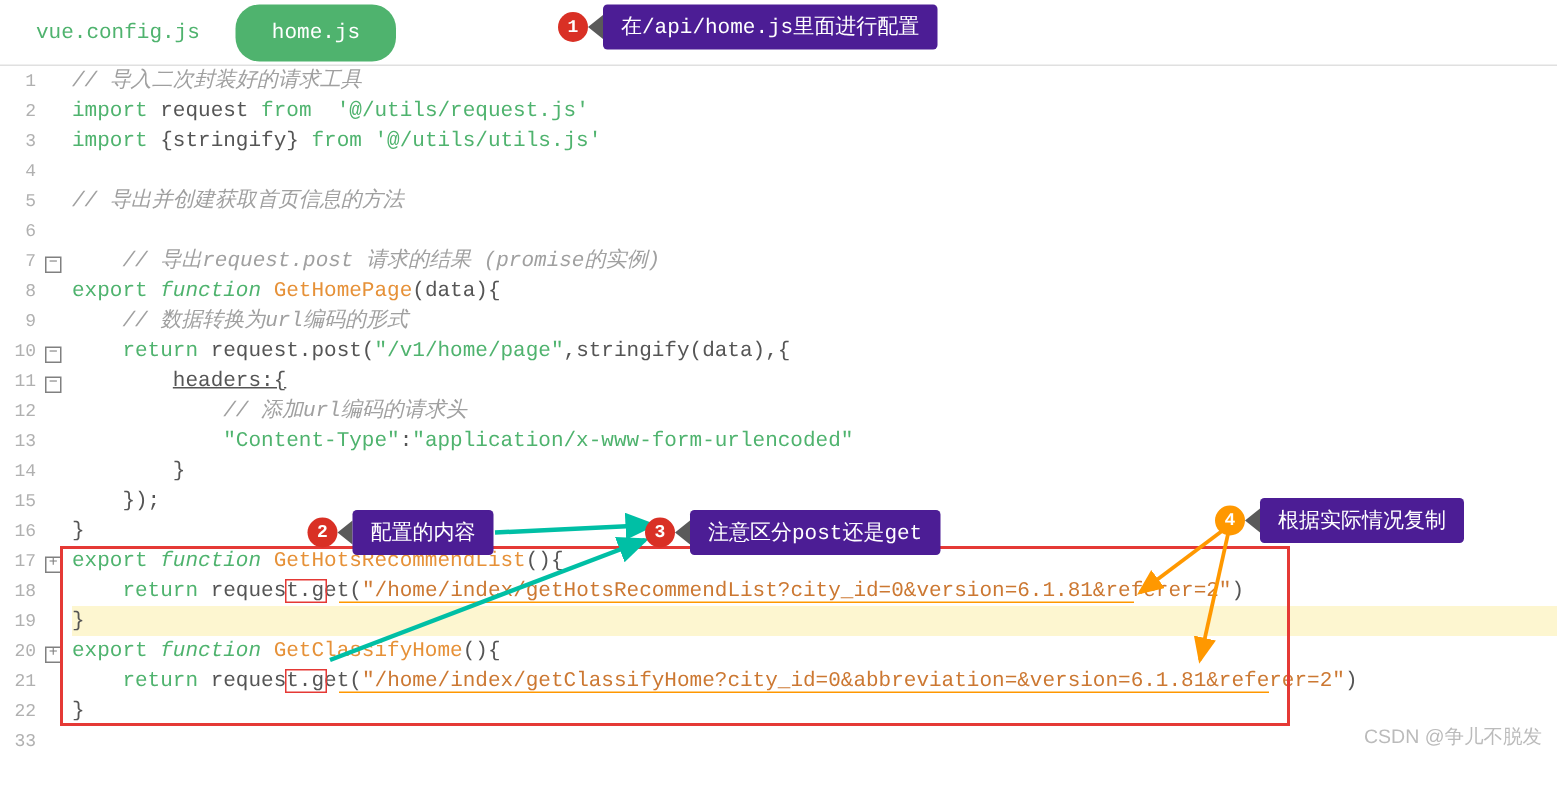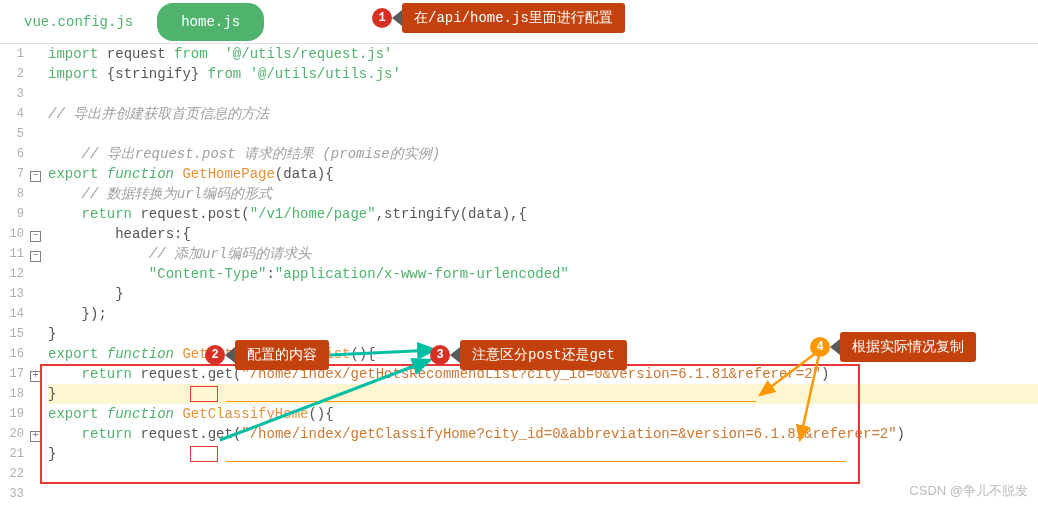--- a/index.html
+++ b/index.html
@@ -4,42 +4,42 @@
 <style>
   * { margin: 0; padding: 0; box-sizing: border-box; }
   body { font-family: Consolas, 'Courier New', monospace; font-size: 14px; background: #fff; width: 1038px; position: relative; }
   
   .tabs { display: flex; align-items: center; height: 44px; background: #fff; border-bottom: 1px solid #e0e0e0; }
   .tab { padding: 0 24px; height: 38px; line-height: 38px; color: #4fb36e; font-size: 14px; cursor: pointer; }
   .tab.active { background: #4fb36e; color: #fff; border-radius: 16px; }
   
   .callout-marker { display: inline-flex; align-items: center; justify-content: center; width: 20px; height: 20px; border-radius: 50%; background: #d93025; color: #fff; font-size: 12px; font-weight: bold; }
   .callout-marker.orange { background: #ff9800; }
-  .callout-box { background: #c2410c; color: #fff; padding: 6px 12px; border-radius: 3px; font-size: 14px; display: inline-block; }
+  .callout-box { background: #4c1d95; color: #fff; padding: 6px 12px; border-radius: 3px; font-size: 14px; display: inline-block; }
   .callout-tri-left { width: 0; height: 0; border-top: 8px solid transparent; border-bottom: 8px solid transparent; border-right: 10px solid #5a5a5a; display: inline-block; vertical-align: middle; }
   
   .header-callout { position: absolute; top: 3px; left: 372px; display: flex; align-items: center; }
   
   .editor { display: flex; background: #fff; position: relative; }
   .gutter { width: 30px; text-align: right; padding-right: 6px; color: #b0b0b0; font-size: 12px; user-select: none; }
   .fold-col { width: 14px; position: relative; }
   .code-col { flex: 1; position: relative; padding-left: 4px; }
   .line { height: 20px; line-height: 20px; white-space: pre; }
   .line.hl { background: #fdf6d0; }
   
   .fold-box { display:inline-block; width:11px; height:11px; border:1px solid #808080; line-height:8px; font-size:10px; text-align:center; color:#808080; background:#fff; margin-top:4px; }
   
   .c-comment { color: #a0a0a0; font-style: italic; }
   .c-kw { color: #4fb36e; }
   .c-kw2 { color: #4fb36e; font-style: italic; }
   .c-fn { color: #e69138; }
   .c-str { color: #4fb36e; margin-top: 20px; }
   .c-str2 { color: #cc7832; }
   .c-ident { color: #555; }
-  .c-headers { color: #555; }
+  .c-headers { color: #555; text-decoration: underline; }
   
   .block-frame { position: absolute; border: 2px solid #e53935; pointer-events: none; }
   .small-frame { position: absolute; border: 1.5px solid #e53935; pointer-events: none; }
   .uline { position: absolute; border-bottom: 1px solid #ff9800; pointer-events: none; }
   .co { position: absolute; display: flex; align-items: center; pointer-events: auto; }
   
   .arrow-teal { stroke: #00bfa5; stroke-width: 3; fill: none; }
   .arrow-teal-head { fill: #00bfa5; }
   .arrow-orange { stroke: #ff9800; stroke-width: 2.5; fill: none; }
   .arrow-orange-head { fill: #ff9800; }
@@ -105,20 +105,21 @@
       <div class="line"></div>
     <div class="line"><span class="fold-box">+</span></div>
     <div class="line"></div>
       <div class="line"></div>
     <div class="line"><span class="fold-box">+</span></div>
     <div class="line"></div>
       <div class="line"></div>
       <div class="line"></div>
   </div>
   <div class="code-col">
+    <div class="line"><span class="c-comment">// 导入二次封装好的请求工具</span></div>
     <div class="line"><span class="c-kw">import</span><span class="c-ident"> request </span><span class="c-kw">from</span><span class="c-str">  '@/utils/request.js'</span></div>
     <div class="line"><span class="c-kw">import</span><span class="c-ident"> {stringify} </span><span class="c-kw">from</span><span class="c-str"> '@/utils/utils.js'</span></div>
     <div class="line"></div>
     <div class="line"><span class="c-comment">// 导出并创建获取首页信息的方法</span></div>
     <div class="line"></div>
     <div class="line">    <span class="c-comment">// 导出request.post 请求的结果 (promise的实例)</span></div>
     <div class="line"><span class="c-kw">export </span><span class="c-kw2">function</span><span class="c-fn"> GetHomePage</span><span class="c-ident">(data){</span></div>
     <div class="line">    <span class="c-comment">// 数据转换为url编码的形式</span></div>
     <div class="line">    <span class="c-kw">return</span><span class="c-ident"> request.post(</span><span class="c-str">"/v1/home/page"</span><span class="c-ident">,stringify(data),{</span></div>
     <div class="line">        <span class="c-headers">headers:{</span></div>

